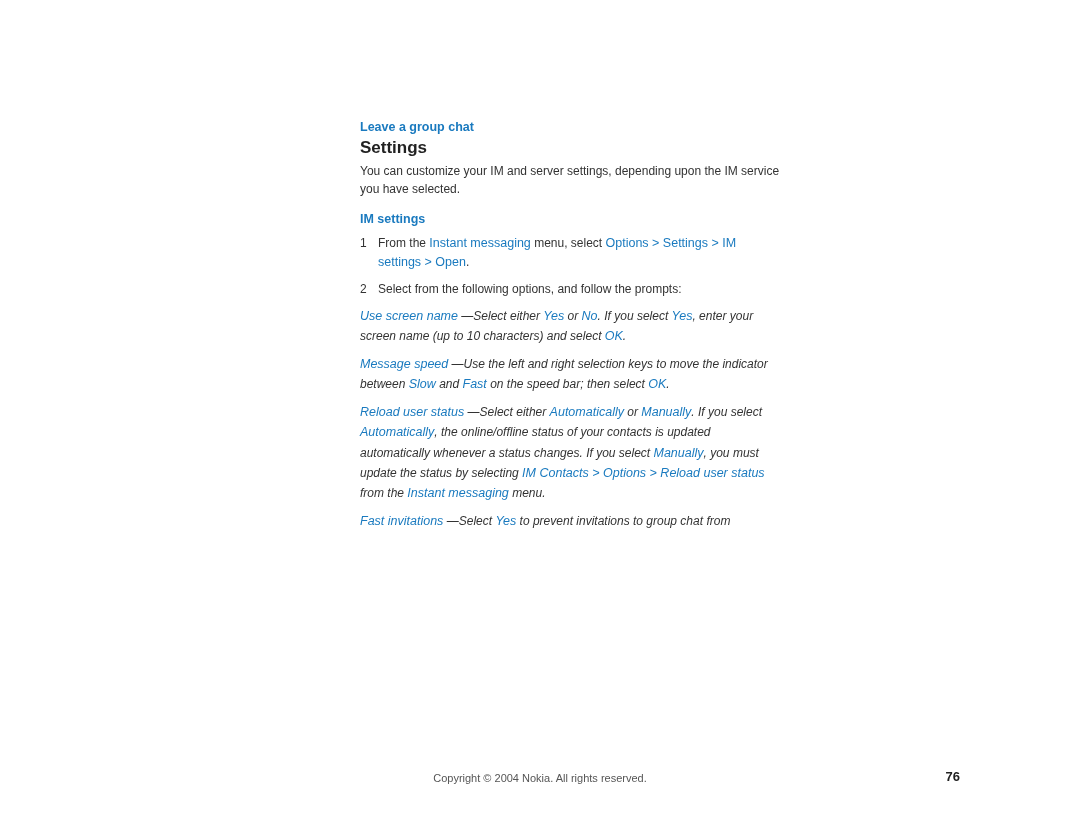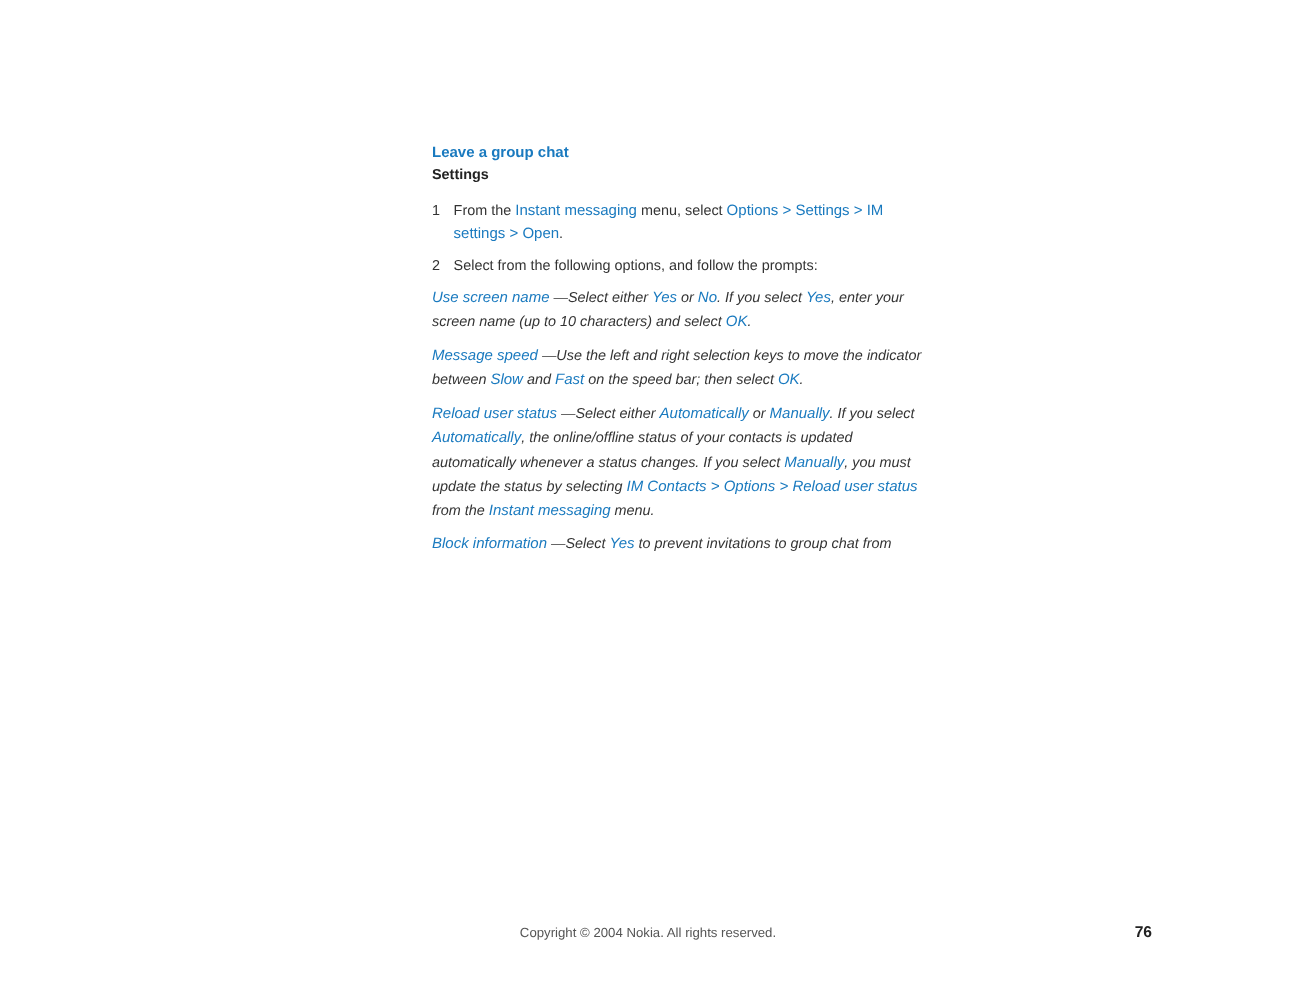--- a/index.html
+++ b/index.html
@@ -42,24 +42,24 @@
     }
 
     .leave-group-text {
       font-size: 12px;
       color: #333;
       margin-bottom: 16px;
       line-height: 1.5;
     }
 
     .settings-heading {
-      font-size: 12px;
+      font-size: 17px;
       font-weight: bold;
       color: #222;
-      margin-bottom: 14px;
+      margin-bottom: 4px;
     }
 
     .settings-description {
       font-size: 12px;
       color: #333;
       line-height: 1.5;
       margin-bottom: 14px;
     }
 
     .im-settings-heading {
@@ -123,21 +123,23 @@
     }
   </style>
 </head>
 <body>
 
 <div class="page-container">
 
   <div class="leave-group-heading">Leave a group chat</div>
 
   <div class="settings-heading">Settings</div>
+  <div class="settings-description">You can customize your IM and server settings, depending upon the IM service you have selected.</div>
 
+  <div class="im-settings-heading">IM settings</div>
 
   <ol class="numbered-list">
     <li>
       <span class="num">1</span>
       <span>
         <span>From the </span><a class="section-link-normal">Instant messaging</a><span> menu, select </span><a class="section-link-normal">Options &gt; Settings &gt; IM settings &gt; Open</a><span>.</span>
       </span>
     </li>
     <li>
       <span class="num">2</span>
@@ -154,21 +156,21 @@
 
     <div class="bullet-item">
       <a class="section-link-normal">Message speed</a><span> —Use the left and right selection keys to move the indicator between </span><a class="section-link-normal">Slow</a><span> and </span><a class="section-link-normal">Fast</a><span> on the speed bar; then select </span><a class="section-link-normal">OK</a><span>.</span>
     </div>
 
     <div class="bullet-item">
       <a class="section-link-normal">Reload user status</a><span> —Select either </span><a class="section-link-normal">Automatically</a><span> or </span><a class="section-link-normal">Manually</a><span>. If you select </span><a class="section-link-normal">Automatically</a><span>, the online/offline status of your contacts is updated automatically whenever a status changes. If you select </span><a class="section-link-normal">Manually</a><span>, you must update the status by selecting </span><a class="section-link-normal">IM Contacts &gt; Options &gt; Reload user status</a><span> from the </span><a class="section-link-normal">Instant messaging</a><span> menu.</span>
     </div>
 
     <div class="bullet-item">
-      <a class="section-link-normal">Block information</a><span> —Select </span><a class="section-link-normal">Yes</a><span> to prevent invitations to group chat from</span>
+      <a class="section-link-normal">Fast invitations</a><span> —Select </span><a class="section-link-normal">Yes</a><span> to prevent invitations to group chat from</span>
     </div>
 
   </div>
 
 </div>
 
 <div class="footer">
   <span>Copyright © 2004 Nokia. All rights reserved.</span>
 </div>
 <div class="footer-page">76</div>

